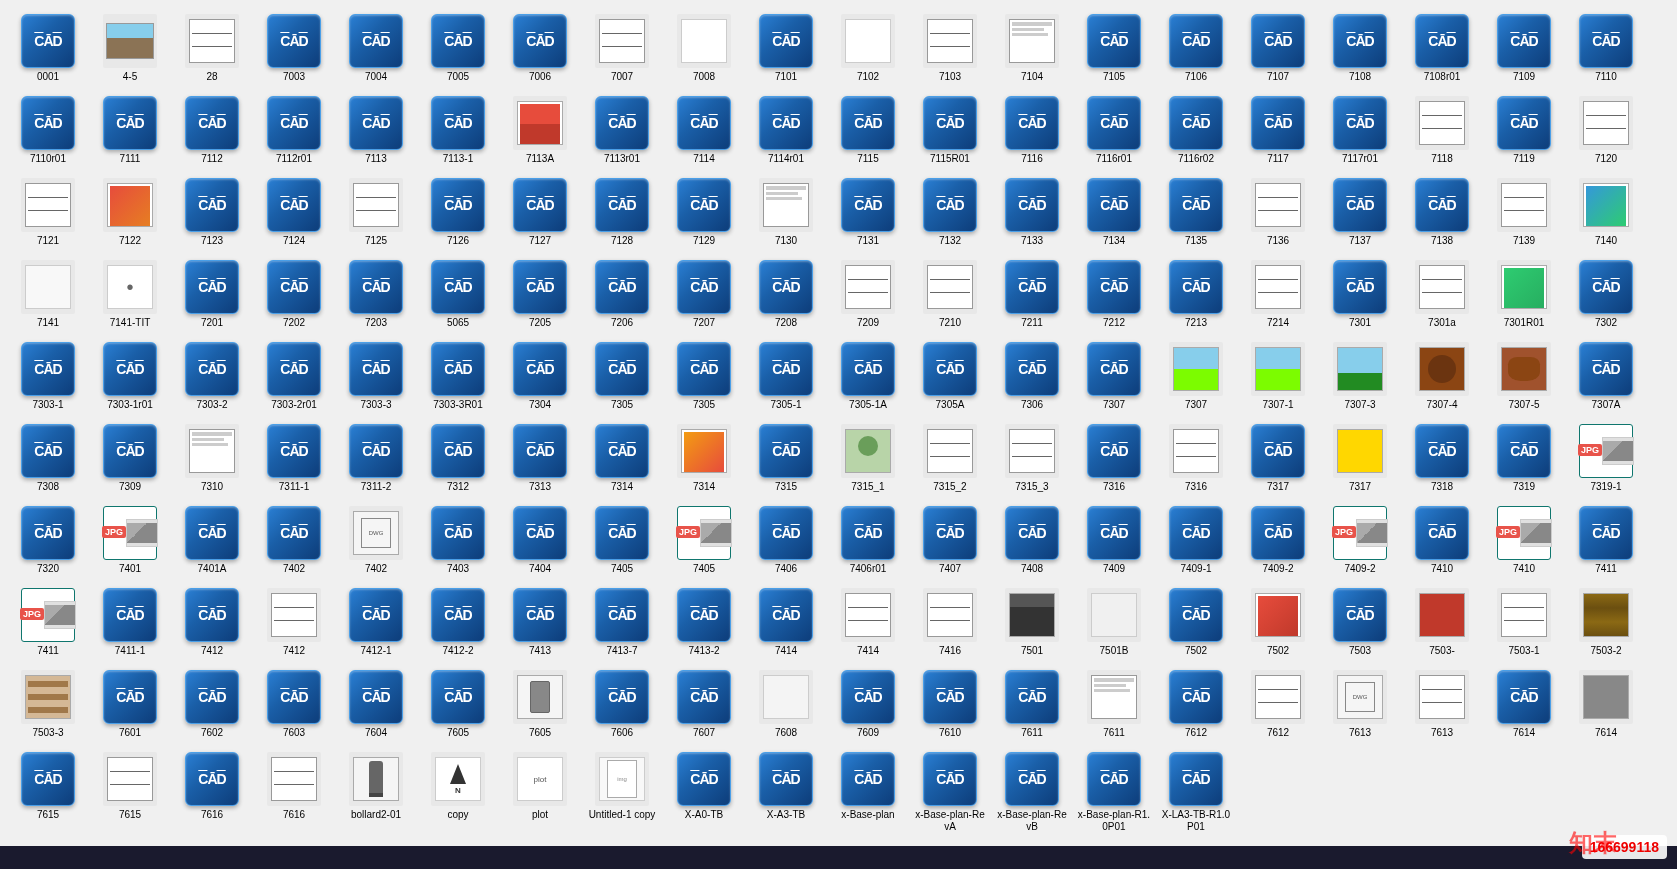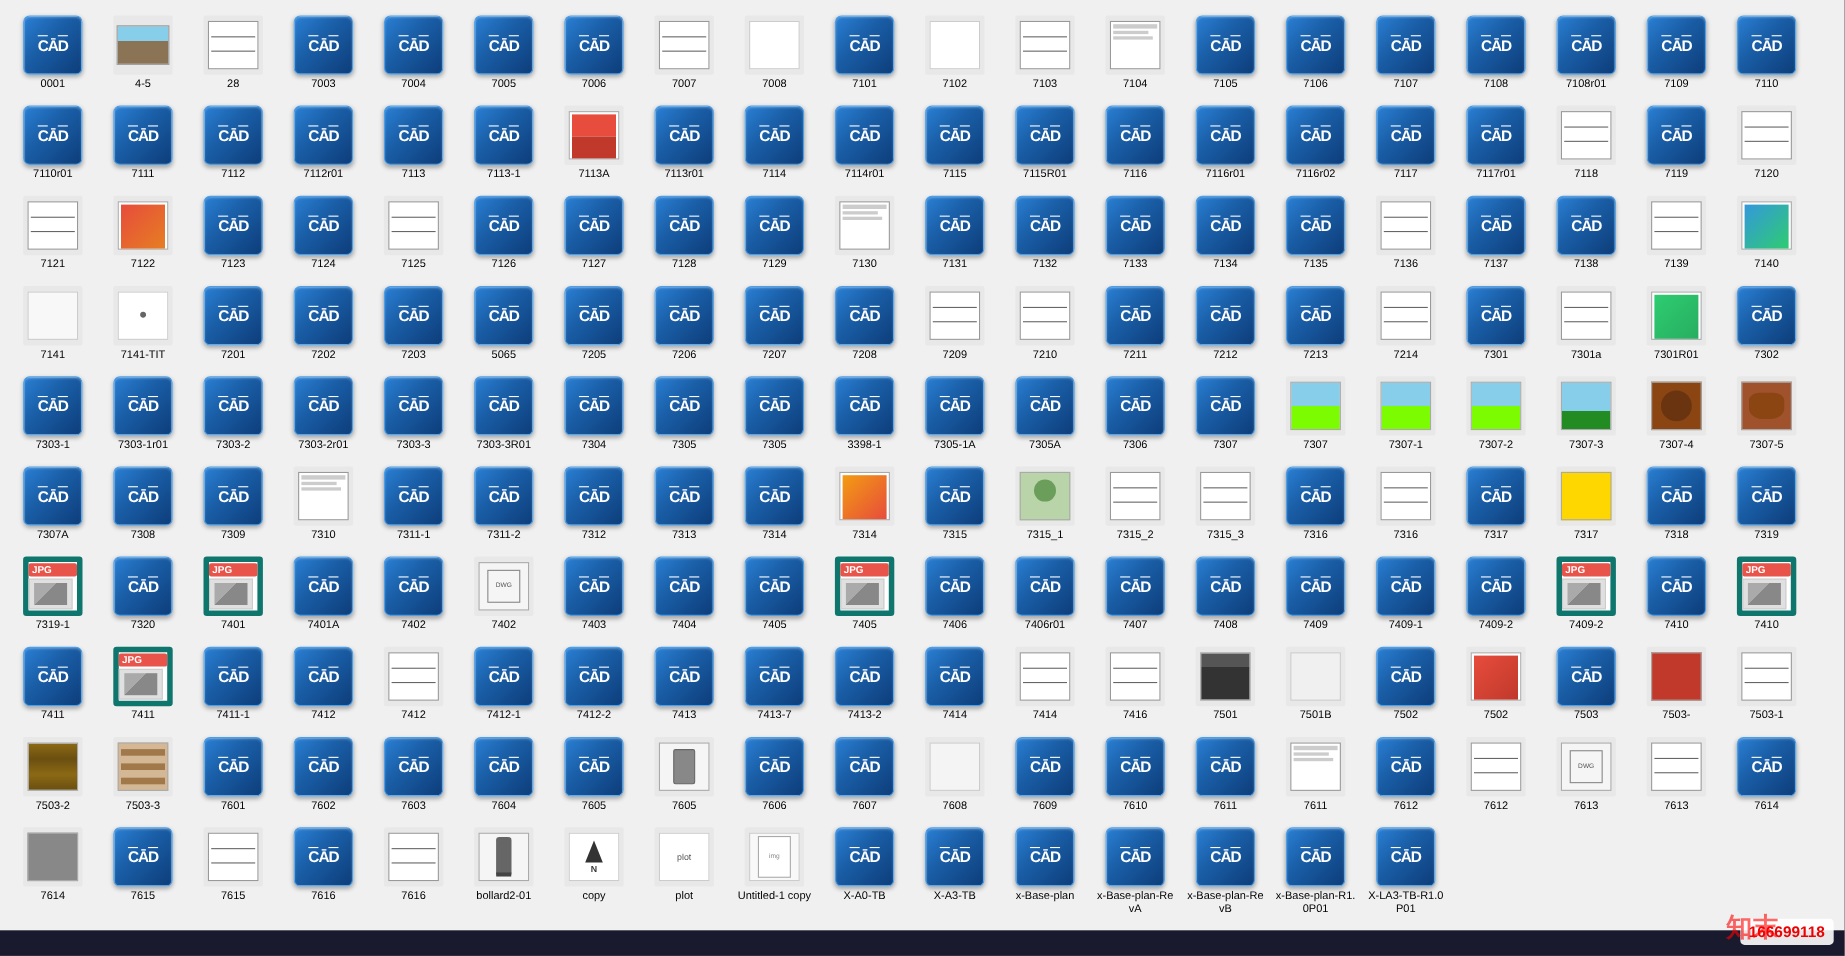--- a/index.html
+++ b/index.html
@@ -54,24 +54,24 @@
       font-family: Arial, sans-serif;
       letter-spacing: -1px;
     }
     .cad-text .overline {
       text-decoration: overline;
     }
     .jpg-icon {
       width: 54px;
       height: 54px;
       background: #fff;
-      border: 5px solid #0f766e;
+      border: 1px solid #0f766e;
       border-radius: 3px;
       display: flex;
-      flex-direction: column;
+      align-items: center;
       justify-content: center;
     }
     .jpg-badge {
       background: #e8534a;
       color: #fff;
       font-size: 9px;
       font-weight: bold;
       padding: 1px 3px;
       border-radius: 2px;
       margin-bottom: 2px;
@@ -1022,21 +1022,21 @@
       <span class="file-label">7305</span>
     </div>
     <div class="file-item">
       <div class="file-icon">
       <div class="cad-icon">
         <span class="cad-text">
           <span class="overline">C</span>Ā<span class="overline">D</span>
         </span>
       </div>
       </div>
-      <span class="file-label">3398-1</span>
+      <span class="file-label">7305-1</span>
     </div>
     <div class="file-item">
       <div class="file-icon">
       <div class="cad-icon">
         <span class="cad-text">
           <span class="overline">C</span>Ā<span class="overline">D</span>
         </span>
       </div>
       </div>
       <span class="file-label">7305-1A</span>
@@ -1079,28 +1079,20 @@
       </div>
       <span class="file-label">7307</span>
     </div>
     <div class="file-item">
       <div class="file-icon">
         <div style="width:54px;height:54px;background:#e8e8e8;border-radius:2px;overflow:hidden;display:flex;align-items:center;justify-content:center;">
           <div style="width:46px;height:44px;background:linear-gradient(180deg,#87CEEB 50%,#7CFC00 50%);border:1px solid #aaa;"></div>
         </div>
       </div>
       <span class="file-label">7307-1</span>
-    </div>
-    <div class="file-item">
-      <div class="file-icon">
-        <div style="width:54px;height:54px;background:#e8e8e8;border-radius:2px;overflow:hidden;display:flex;align-items:center;justify-content:center;">
-          <div style="width:46px;height:44px;background:linear-gradient(180deg,#87CEEB 50%,#7CFC00 50%);border:1px solid #aaa;"></div>
-        </div>
-      </div>
-      <span class="file-label">7307-2</span>
     </div>
     <div class="file-item">
       <div class="file-icon">
         <div style="width:54px;height:54px;background:#e8e8e8;border-radius:2px;overflow:hidden;display:flex;align-items:center;justify-content:center;">
           <div style="width:46px;height:44px;background:linear-gradient(180deg,#87CEEB 60%,#228B22 60%);border:1px solid #aaa;"></div>
         </div>
       </div>
       <span class="file-label">7307-3</span>
     </div>
     <div class="file-item">

